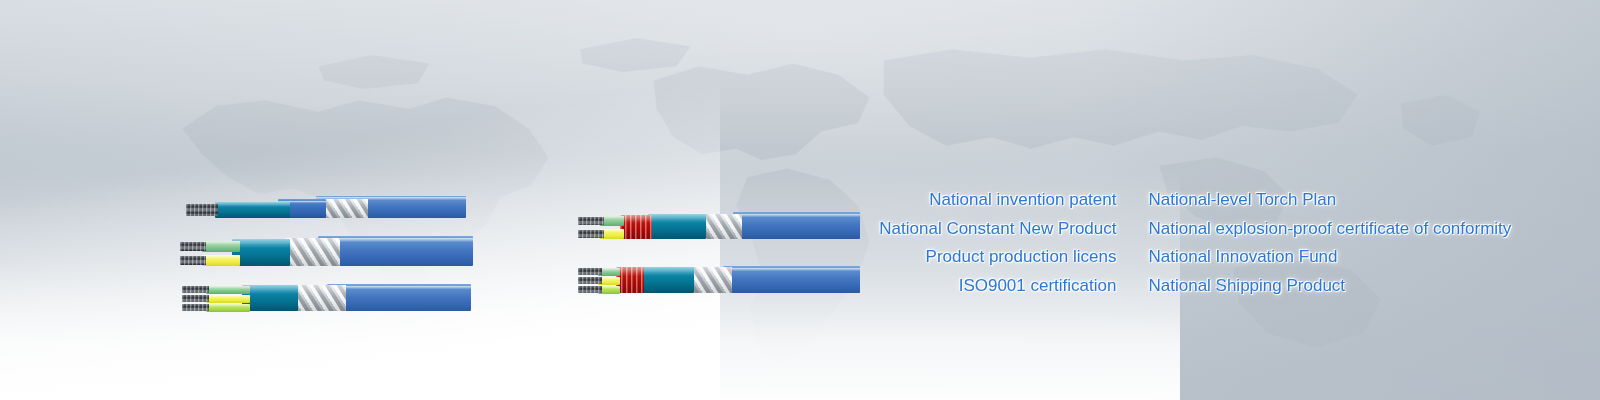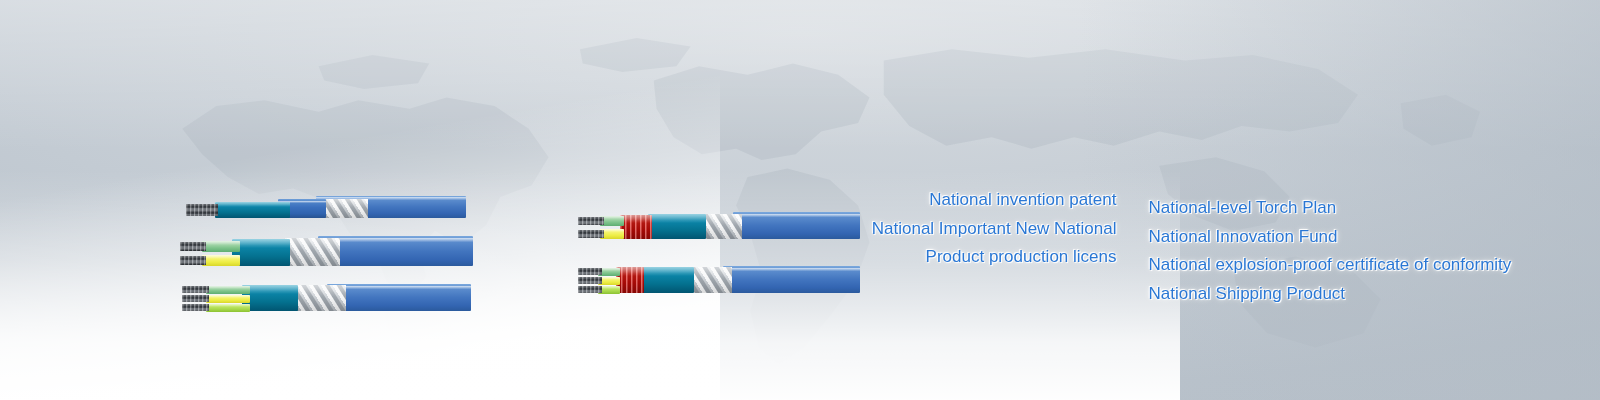--- a/index.html
+++ b/index.html
@@ -74,21 +74,21 @@
 
   .cert-cols{
     position:absolute;
     left:860px; top:186px;
     width:700px;
     display:flex;
     gap:0px;
   }
   .cert-col{ display:flex; flex-direction:column; }
   .cert-col.left { width:268px; align-items:flex-end; text-align:right; }
-  .cert-col.right{ width:430px; align-items:flex-start; text-align:right; padding-left:32px;margin-top:8px; }
+  .cert-col.right{ width:430px; align-items:flex-start; text-align:right; padding-left:32px; }
   .cert-item{
     color:#2a77d4;
     font-size:17px;
     line-height:28.5px;
     white-space:nowrap;
     text-shadow:
       0 0 2px #ffffff, 0 0 3px #ffffff, 0 0 6px #ffffff,
       1px 1px 0 rgba(255,255,255,.9), -1px -1px 0 rgba(255,255,255,.9);
   }
 
@@ -201,27 +201,28 @@
 
   <div id="head-mid">
     <div class="headline" style="position:static">Constant power parallel connection</div>
     <div class="headline" style="position:static">electrical heating band</div>
   </div>
 
 
   <div class="cert-cols">
     <div class="cert-col left">
       <div class="cert-item">National invention patent</div>
-      <div class="cert-item">National Important New National</div>
+      <div class="cert-item">National Constant New Product</div>
       <div class="cert-item">Product production licens</div>
+      <div class="cert-item">ISO9001 certification</div>
     </div>
     <div class="cert-col right">
       <div class="cert-item">National-level Torch Plan</div>
+      <div class="cert-item">National explosion-proof certificate of conformity</div>
       <div class="cert-item">National Innovation Fund</div>
-      <div class="cert-item">National explosion-proof certificate of conformity</div>
       <div class="cert-item">National Shipping Product</div>
     </div>
   </div>
 
   <div class="cable" style="left:186px; top:196px; width:280px; height:24px;">
     <div class="seg outer-blue-lite tube" style="left:130px; top:0px;  width:150px; height:22px;"></div>
     <div class="seg braid" style="left:122px; top:3px;  width:60px;  height:19px;"></div>
     <div class="seg outer-blue tube" style="left:92px;  top:3px;  width:48px;  height:19px;"></div>
     <div class="seg jacket-teal tube" style="left:29px;  top:6px;  width:75px;  height:16px;"></div>
     <div class="seg conductor" style="left:0px;   top:8px;  width:32px;  height:12px;"></div>

